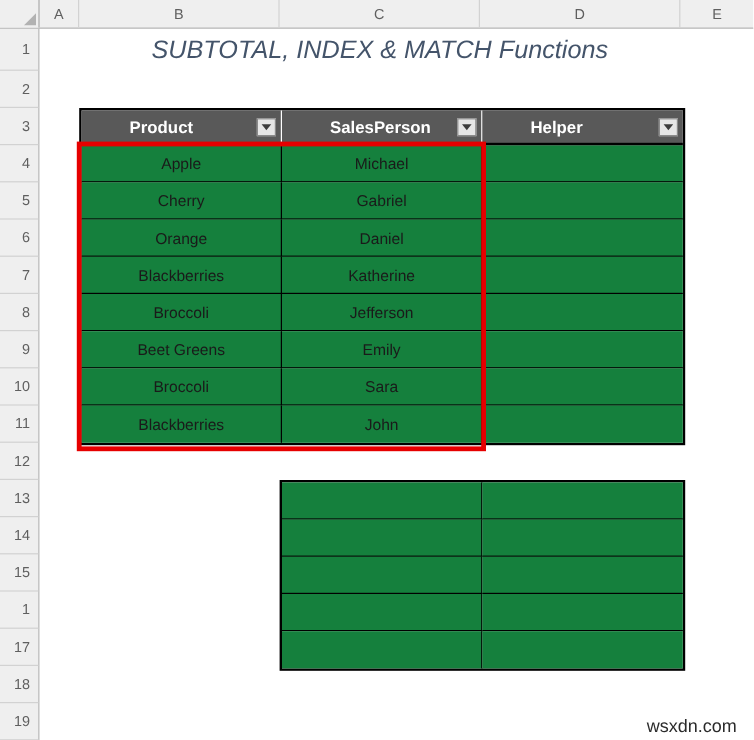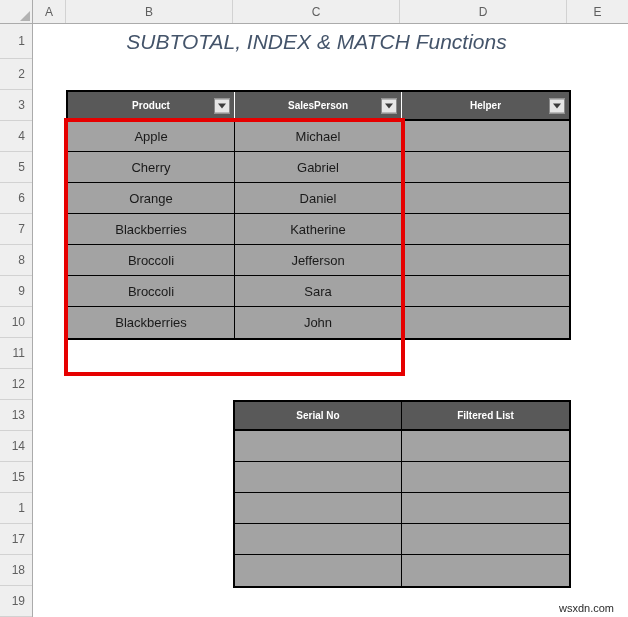--- a/index.html
+++ b/index.html
@@ -38,43 +38,43 @@
 
   .title-row{position:absolute;left:33px;top:0;width:501px;height:35px;
             display:flex;align-items:center;justify-content:center;}
   .title-text{font-size:21px;font-weight:normal;font-style:italic;color:var(--title_color);
             letter-spacing:0px;white-space:nowrap;}
 
   
   table{border-spacing:0;table-layout:fixed;}
   .tbl1{position:absolute;left:33px;top:66px;width:501px;border:2px solid var(--grid_border);}
   .tbl2{position:absolute;left:200px;top:376px;width:334px;border:2px solid var(--grid_border);}
-  th{background:var(--header_bg);color:var(--header_text);font-size:10px;font-weight:bold;
-     height:29px;position:relative;border-bottom:2px solid var(--grid_border);text-align:center;}
+  th{background:var(--header_bg);color:var(--header_text);font-size:14px;font-weight:bold;
+     height:29px;position:relative;border-bottom:2px solid var(--grid_border);text-align:left;padding-left:40px;}
   .tbl1 th{border-right:1px solid #ffffff;}
   .tbl1 th:last-child{border-right:none;margin-top:43px;}
   .tbl2 th{border-right:1px solid var(--grid_border);}
   .tbl2 th:last-child{border-right:none;}
   td{height:31px;border-right:1px solid var(--grid_border);border-bottom:1px solid var(--grid_border);
-     text-align:center;font-size:13px;color:#1a1a1a;background:#a3a3a3;}
+     text-align:center;font-size:13px;color:#1a1a1a;background:#15803d;}
   td:last-child{border-right:none;}
   tr:last-child td{border-bottom:none;}
 
   .filter-btn{position:absolute;right:4px;top:50%;transform:translateY(-50%);
      width:16px;height:15px;background:#e6e6e6;border:1px solid #8a8a8a;
      display:flex;align-items:center;justify-content:center;cursor:pointer;}
   .filter-tri{width:0;height:0;border-left:4px solid transparent;
      border-right:4px solid transparent;border-top:5px solid #3c3c3c;}
 
   
   .highlight-box{position:absolute;left:31px;top:94px;width:341px;height:258px;
      border:4px solid var(--highlight_border);pointer-events:none;}
 
   
-  .watermark{position:absolute;right:14px;bottom:3px;font-size:11px;color:#2b2b2b;}
+  .watermark{position:absolute;right:14px;bottom:3px;font-size:15px;color:#2b2b2b;}
 </style>
 </head>
 <body>
 
 <div class="sheet">
 
   <div class="colstrip">
     <div class="corner">
       <span class="corner-tri"></span>
     </div>
@@ -159,48 +159,45 @@
         <td>Blackberries</td>
         <td>Katherine</td>
         <td></td>
       </tr>
       <tr>
         <td>Broccoli</td>
         <td>Jefferson</td>
         <td></td>
       </tr>
       <tr>
+        <td>Beet Greens</td>
+        <td>Emily</td>
+        <td></td>
+      </tr>
+      <tr>
         <td>Broccoli</td>
         <td>Sara</td>
         <td></td>
       </tr>
       <tr>
         <td>Blackberries</td>
         <td>John</td>
         <td></td>
       </tr>
     </tbody>
       </table>
 
     <div class="highlight-box"></div>
 
     <table class="tbl2">
       <colgroup>
           <col style="width:167px">
           <col style="width:167px">
         </colgroup>
       <tbody>
-          <tr>
-        <th>
-          <span>Serial No</span>
-        </th>
-        <th>
-          <span>Filtered List</span>
-        </th>
-      </tr>
       <tr>
             <td></td>
             <td></td>
           </tr>
       <tr>
             <td></td>
             <td></td>
           </tr>
       <tr>
             <td></td>

